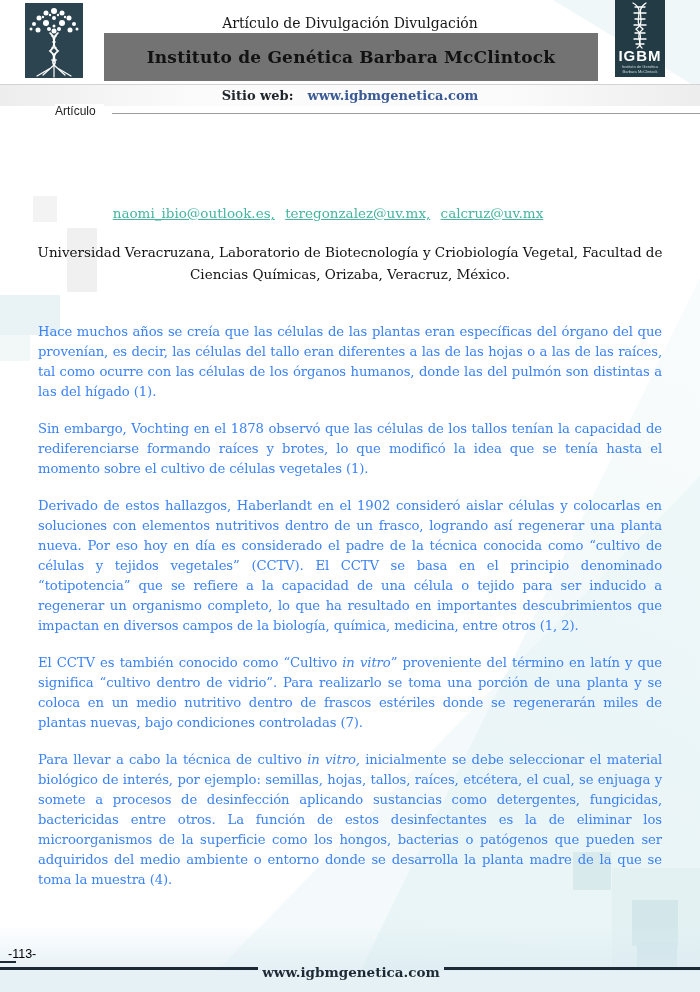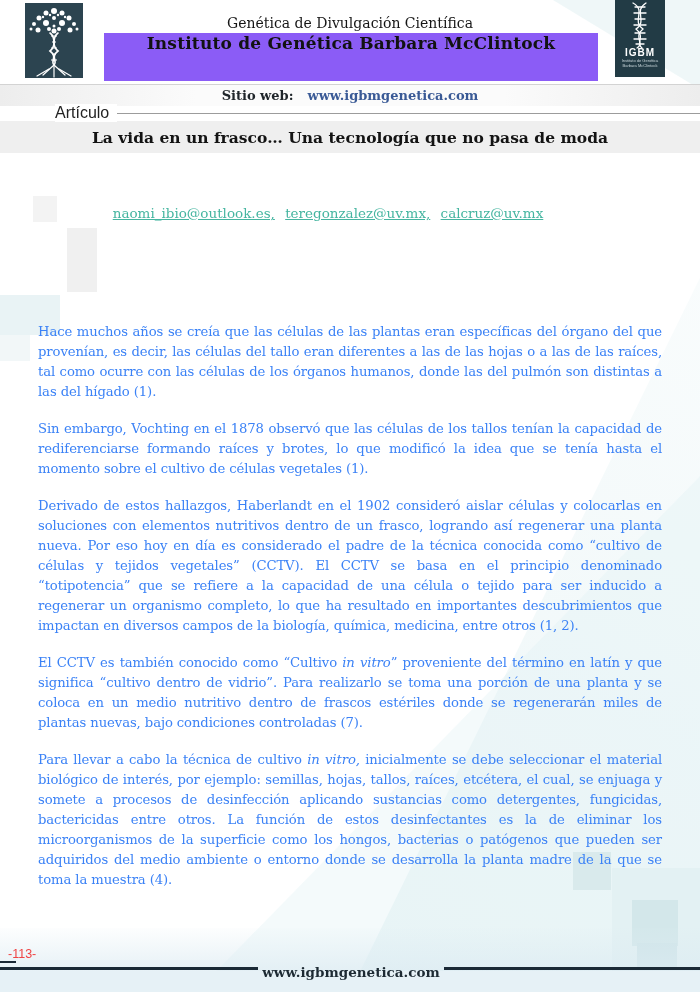--- a/index.html
+++ b/index.html
@@ -13,43 +13,43 @@
   .diag-mid { inset:0; background:linear-gradient(205deg, rgba(216,236,239,0.05), rgba(216,236,239,0.55)); clip-path:polygon(100% 28%, 100% 100%, 50% 100%); }
   .diag-low { inset:0; background:rgba(223,241,244,0.35); clip-path:polygon(100% 48%, 100% 100%, 28% 100%); }
   .sq { position:absolute; }
   .footer-wash { left:0; top:928px; width:700px; height:64px; background:linear-gradient(180deg, rgba(224,239,244,0.08), #dcebf2); }
   .footer-underband { left:0; top:971px; width:700px; height:21px; background:#e6f1f6; }
 
   
   .kicker { position:absolute; top:15px; left:0; width:700px; text-align:center; font-size:14px; color:#161616; }
   .logo-left { position:absolute; left:25px; top:3px; width:58px; height:75px; background:#2c4450; }
   .logo-right { position:absolute; left:615px; top:0; width:50px; height:77px; background:#223b45; text-align:center; }
-  .logo-right .acronym { display:block; margin-top:-3px; font-family:"Liberation Sans", sans-serif; font-weight:bold; font-size:10px; letter-spacing:1px; color:#ffffff; }
+  .logo-right .acronym { display:block; margin-top:-3px; font-family:"Liberation Sans", sans-serif; font-weight:bold; font-size:15px; letter-spacing:1px; color:#ffffff; }
   .logo-right .subtext { display:block; font-family:"Liberation Sans", sans-serif; font-size:4px; line-height:5px; color:#c9d6da; }
-  .banner { position:absolute; left:104px; top:33px; width:494px; height:48px; background:#8b5cf6; display:flex; justify-content:center; }
+  .banner { position:absolute; left:104px; top:33px; width:494px; height:48px; background:#737373; display:flex; align-items:center; justify-content:center; }
   .banner .institute { font-size:17px; font-weight:bold; color:#121212; letter-spacing:0.2px; }
   .rule-top { position:absolute; left:0; top:84px; width:700px; height:1px; background:#d3d3d3; }
   .site-row { position:absolute; left:0; top:85px; width:700px; height:21px; display:flex; align-items:center; justify-content:center; background:linear-gradient(90deg,#ededed,#fbfbfb 28%,#fbfbfb 72%,#ededed); font-size:13px; }
   .site-row .site-label { color:#20262b; font-weight:bold; margin-right:14px; }
   .site-row .site-link { color:#3a5a96; text-decoration:none; font-weight:bold; }
-  .section-label { position:absolute; left:55px; top:104px; font-family:"Liberation Sans", sans-serif; font-size:16px; color:#222; background:#fff; padding-right:8px; z-index:2; }
+  .section-label { position:absolute; left:55px; top:104px; font-family:"Liberation Sans", sans-serif; font-size:12px; color:#222; background:#fff; padding-right:8px; z-index:2; }
   .section-rule { position:absolute; left:112px; top:113px; width:588px; height:1px; background:#9c9c9c; }
   .title-band { position:absolute; left:0; top:121px; width:700px; height:32px; background:#efefef; display:flex; align-items:center; justify-content:center; }
   .title-band .title { font-size:15.5px; font-weight:bold; color:#131313; }
 
   .authors { position:absolute; left:0; top:168px; width:700px; text-align:center; font-size:13.5px; color:#131313; }
   .emails { position:absolute; left:0; top:205px; width:656px; text-align:center; font-size:13.5px; }
   .emails a { color:#45b5a0; text-decoration:underline; margin:0 3px; }
   .affiliation { position:absolute; left:30px; top:241px; width:640px; text-align:center; font-size:13.5px; line-height:22px; color:#131313; }
 
   .article-body { position:absolute; left:38px; top:322px; width:624px; }
   .article-body p { text-align:justify; font-size:13.2px; line-height:20px; letter-spacing:-0.1px; color:#3b82f6; margin:0 0 17px 0; }
   .article-body em { font-style:italic; }
 
-  .page-number { position:absolute; left:8px; top:947px; font-family:"Liberation Sans", sans-serif; font-size:12.5px; color:#ef4444; z-index:3; }
+  .page-number { position:absolute; left:8px; top:947px; font-family:"Liberation Sans", sans-serif; font-size:12.5px; color:#000000; z-index:3; }
   .edge-dash { position:absolute; left:0; top:961px; width:16px; height:2px; background:#1b2a36; z-index:3; }
   .footer-line-left { position:absolute; left:0; top:967px; width:258px; height:3px; background:#1b2a36; z-index:3; }
   .footer-line-right { position:absolute; left:444px; top:967px; width:256px; height:3px; background:#1b2a36; z-index:3; }
   .footer-url { position:absolute; left:258px; top:964px; width:186px; text-align:center; font-size:13.5px; font-weight:600; color:#1d2a33; text-decoration:none; z-index:3; }
 
   svg { display:block; }
 </style>
 </head>
 <body>
 
@@ -62,21 +62,21 @@
   <div class="sq" style="left:67px;top:228px;width:30px;height:64px;background:#f0f0f0;"></div>
   <div class="sq" style="left:0;top:295px;width:60px;height:40px;background:#e9f3f5;"></div>
   <div class="sq" style="left:0;top:335px;width:30px;height:26px;background:#f2f7f8;"></div>
   <div class="sq" style="left:573px;top:852px;width:38px;height:38px;background:#d9eaec;"></div>
   <div class="sq" style="left:612px;top:868px;width:88px;height:124px;background:#e3f1f3;"></div>
   <div class="sq" style="left:632px;top:900px;width:46px;height:46px;background:#d3e7ea;"></div>
   <div class="sq" style="left:637px;top:943px;width:40px;height:25px;background:#cfe4e8;"></div>
   <div class="sq footer-wash"></div>
   <div class="sq footer-underband"></div>
 
-  <div class="kicker">Genética de Divulgación Científica</div>
+  <div class="kicker">Artículo de Divulgación Divulgación</div>
 
   <div class="logo-left">
     <span>
       <svg width="58" height="75" viewBox="0 0 58 75">
         <g fill="#ffffff">
           <circle cx="29" cy="8" r="3"></circle>
             <circle cx="21" cy="10" r="2.5"></circle>
             <circle cx="37" cy="10" r="2.5"></circle>
           <circle cx="14" cy="15" r="2.5"></circle>
             <circle cx="29" cy="15" r="2"></circle>
@@ -148,31 +148,29 @@
   <div class="rule-top"></div>
 
   <div class="site-row">
     <span class="site-label">Sitio web:</span>
     <a class="site-link" href="#">www.igbmgenetica.com</a>
   </div>
 
   <div class="section-label">Artículo</div>
   <div class="section-rule"></div>
 
-  <div class="title-band">
-    <span class="title">La vida en un frasco… Una tecnología que no pasa de moda</span>
-  </div>
 
 
   <div class="emails">
     <a href="#">naomi_ibio@outlook.es,</a>
     <a href="#">teregonzalez@uv.mx,</a>
     <a href="#">calcruz@uv.mx</a>
   </div>
 
+  <div class="affiliation">Universidad Veracruzana, Laboratorio de Biotecnología y Criobiología Vegetal, Facultad de Ciencias Químicas, Orizaba, Veracruz, México.</div>
 
   <div class="article-body">
       <p><span>Hace muchos años se creía que las células de las plantas eran específicas del órgano del que provenían, es decir, las células del tallo eran diferentes a las de las hojas o a las de las raíces, tal como ocurre con las células de los órganos humanos, donde las del pulmón son distintas a las del hígado (1).</span></p>
       <p><span>Sin embargo, Vochting en el 1878 observó que las células de los tallos tenían la capacidad de rediferenciarse formando raíces y brotes, lo que modificó la idea que se tenía hasta el momento sobre el cultivo de células vegetales (1).</span></p>
       <p><span>Derivado de estos hallazgos, Haberlandt en el 1902 consideró aislar células y colocarlas en soluciones con elementos nutritivos dentro de un frasco, logrando así regenerar una planta nueva. Por eso hoy en día es considerado el padre de la técnica conocida como “cultivo de células y tejidos vegetales” (CCTV). El CCTV se basa en el principio denominado “totipotencia” que se refiere a la capacidad de una célula o tejido para ser inducido a regenerar un organismo completo, lo que ha resultado en importantes descubrimientos que impactan en diversos campos de la biología, química, medicina, entre otros (1, 2).</span></p>
       <p><span>El CCTV es también conocido como “Cultivo </span><em>in vitro</em><span>” proveniente del término en latín y que significa “cultivo dentro de vidrio”. Para realizarlo se toma una porción de una planta y se coloca en un medio nutritivo dentro de frascos estériles donde se regenerarán miles de plantas nuevas, bajo condiciones controladas (7).</span></p>
       <p><span>Para llevar a cabo la técnica de cultivo </span><em>in vitro,</em><span> inicialmente se debe seleccionar el material biológico de interés, por ejemplo: semillas, hojas, tallos, raíces, etcétera, el cual, se enjuaga y somete a procesos de desinfección aplicando sustancias como detergentes, fungicidas, bactericidas entre otros. La función de estos desinfectantes es la de eliminar los microorganismos de la superficie como los hongos, bacterias o patógenos que pueden ser adquiridos del medio ambiente o entorno donde se desarrolla la planta madre de la que se toma la muestra (4).</span></p>
     </div>
 
   <div class="page-number">-113-</div>

